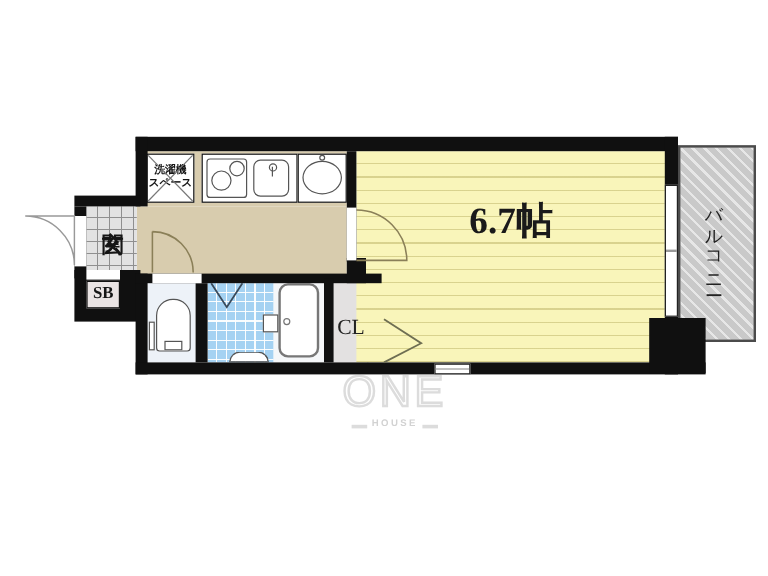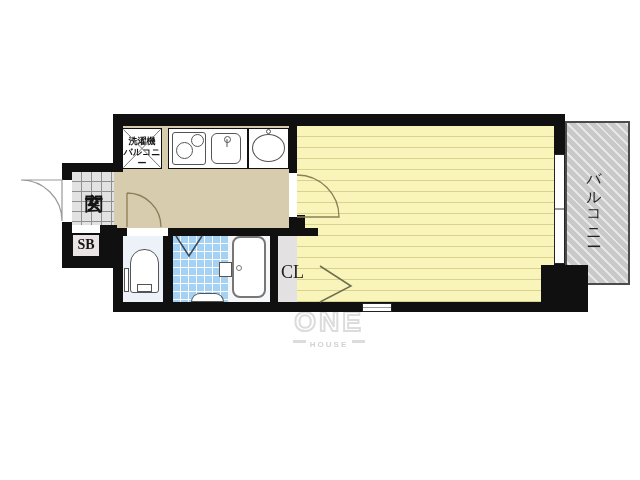--- a/index.html
+++ b/index.html
@@ -34,24 +34,24 @@
   .serif{font-family:"Liberation Serif","DejaVu Serif",serif;}
   .vtext{writing-mode:vertical-rl;text-orientation:upright;letter-spacing:2px;}
   .room-label{left:297px;top:164px;width:258px;text-align:center;font-size:31px;
               font-weight:600;line-height:39px;color:#1a1a1a;}
   .washer-label{left:122px;top:136px;width:40px;text-align:center;font-size:9px;
                 font-weight:700;line-height:11px;white-space:pre-line;z-index:22;}
   .disclaimer{left:202px;top:334px;width:260px;font-size:13.5px;font-weight:700;
               color:#4d4d4d;letter-spacing:.5px;z-index:60;}
   
   .logo{position:absolute;left:276px;top:308px;width:106px;text-align:center;z-index:5;}
-  .logo .big{font-weight:700;font-size:28px;line-height:1;letter-spacing:3px;
+  .logo .big{font-weight:400;font-size:36px;line-height:1;letter-spacing:3px;
              color:transparent;-webkit-text-stroke:2px #dcdcdc;}
   .logo .big.t2{margin-top:7px;}
-  .logo .houserow{margin-top:4px;display:flex;align-items:flex-start;justify-content:center;gap:4px;}
+  .logo .houserow{margin-top:4px;display:flex;align-items:flex-end;justify-content:center;gap:4px;}
   .logo .bar{width:13px;height:3px;background:#dcdcdc;}
   .logo .house{font-size:8px;font-weight:700;letter-spacing:2px;color:#d2d2d2;}
 </style>
 </head>
 <body>
 
 <div class="canvas">
 
   <div class="logo">
     <div class="big">ONE</div>
@@ -123,21 +123,22 @@
     <line x1="160.5" y1="129.5" x2="123.5" y2="167.5" stroke="#777" stroke-width="1"></line>
     <path d="M 62 221 A 41 41 0 0 0 21 180 L 62 180 Z" fill="#fff" stroke="#999" stroke-width="1.2"></path>
     <path d="M 297 175 A 42 42 0 0 1 339 217 L 297 217" fill="none" stroke="#8a7f58" stroke-width="1.3"></path>
     <path d="M 127 193 L 127 227 M 127 193 A 34 34 0 0 1 161 227" fill="none" stroke="#8a7f58" stroke-width="1.3"></path>
     <polyline points="176,236 189,256 202,236" fill="none" stroke="#3a4a5a" stroke-width="1.5"></polyline>
     <polyline points="320,266 351,286 320,302" fill="none" stroke="#6e6e52" stroke-width="1.5"></polyline>
     <line x1="227" y1="139" x2="227" y2="147" stroke="#555" stroke-width="1"></line>
   </svg>
 
   <div class="label serif room-label">
+    <div>6.7帖</div>
   </div>
   <div class="label vtext" style="left:584px;top:162px;height:105px;font-size:15px;color:#222;">バルコニー</div>
   <div class="label serif vtext" style="left:82px;top:179px;height:46px;font-size:18px;font-weight:700;">玄関</div>
   <div class="label serif" style="left:72px;top:237px;width:28px;text-align:center;font-size:14px;font-weight:700;z-index:60;">SB</div>
   <div class="label serif" style="left:278px;top:262px;width:29px;text-align:center;font-size:18px;color:#222;">CL</div>
   <div class="label washer-label">洗濯機
-バルコニー</div>
+スペース</div>
 
 </div>
 
 </body></html>

